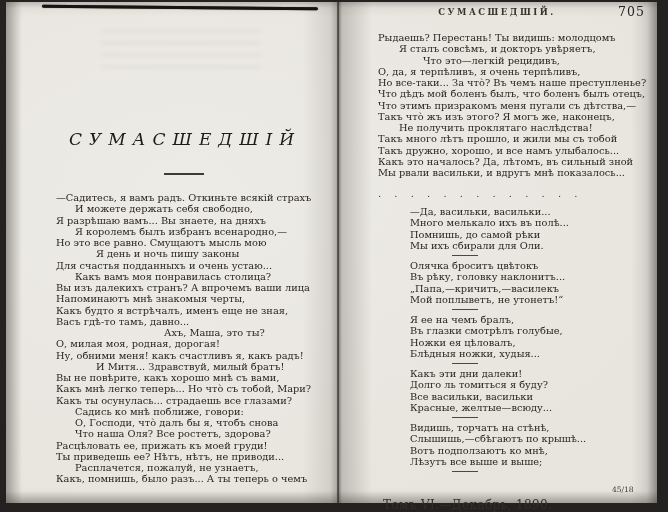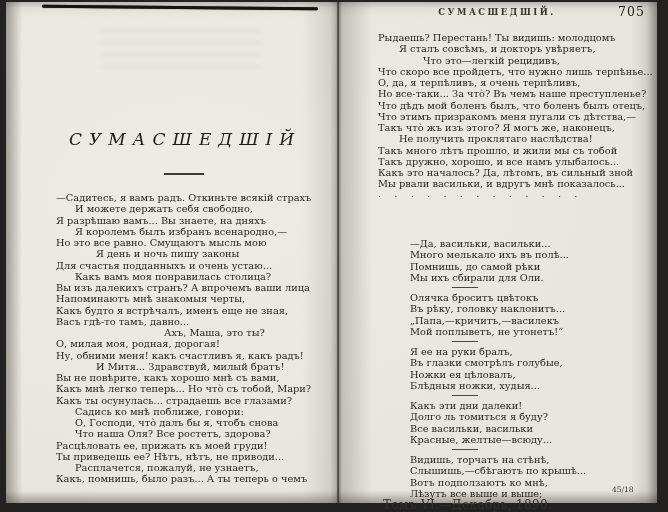--- a/index.html
+++ b/index.html
@@ -49,21 +49,21 @@
   .lp-poem{position:absolute;left:50px;top:190px;z-index:2;}
 
   .rp-header{
     position:absolute;left:336px;top:5px;width:310px;z-index:2;
     text-align:center;font-size:8.5px;letter-spacing:2.5px;color:#36332c;font-weight:bold;
   }
   .rp-pagenum{position:absolute;left:612px;top:2px;z-index:2;font-size:12.5px;letter-spacing:1px;color:#26231d;}
   .rp-part1{position:absolute;left:372px;top:30px;z-index:2;}
   .rp-dots{position:absolute;left:372px;top:186px;width:268px;z-index:2;
     font-size:10px;letter-spacing:5px;color:#3a362e;white-space:nowrap;overflow:hidden;}
-  .rp-quatrains{position:absolute;left:404px;top:204px;z-index:2;margin-top:32px;}
+  .rp-quatrains{position:absolute;left:404px;top:204px;z-index:2;}
   .sdiv{width:26px;height:1px;background:#4d483f;margin:4px 0 4px 42px;}
   .rp-footer-left{position:absolute;left:377px;top:496px;z-index:2;font-size:12px;letter-spacing:.4px;color:#32302a;}
   .rp-footer-right{position:absolute;left:606px;top:483px;z-index:2;font-size:7.5px;color:#3a372f;}
 </style>
 </head>
 <body>
 
 <div class="pages">
 
   <div class="ink-line"></div>
@@ -100,21 +100,20 @@
     <div class="l">Какъ, помнишь, было разъ... А ты теперь о чемъ</div>
   </div>
 
   <div class="rp-header">СУМАСШЕДШІЙ.</div>
   <div class="rp-pagenum">705</div>
 
   <div class="rp-part1">
     <div class="l">Рыдаешь? Перестань! Ты видишь: молодцомъ</div>
     <div class="l ri1">Я сталъ совсѣмъ, и докторъ увѣряетъ,</div>
     <div class="l ri2">Что это—легкій рецидивъ,</div>
-    <div class="l">Что скоро все пройдетъ, что нужно лишь терпѣнье...</div>
     <div class="l">О, да, я терпѣливъ, я очень терпѣливъ,</div>
     <div class="l">Но все-таки... За что̀? Въ чемъ наше преступленье?</div>
     <div class="l">Что дѣдъ мой боленъ былъ, что боленъ былъ отецъ,</div>
     <div class="l">Что этимъ призракомъ меня пугали съ дѣтства,—</div>
     <div class="l">Такъ что̀ жъ изъ этого? Я могъ же, наконецъ,</div>
     <div class="l ri1">Не получить проклятаго наслѣдства!</div>
     <div class="l">Такъ много лѣтъ прошло, и жили мы съ тобой</div>
     <div class="l">Такъ дружно, хорошо, и все намъ улыбалось...</div>
     <div class="l">Какъ это началось? Да, лѣтомъ, въ сильный зной</div>
     <div class="l">Мы рвали васильки, и вдругъ мнѣ показалось...</div>
@@ -131,21 +130,21 @@
     </div>
     <div class="sdiv"></div>
     <div>
       <div class="l">Олячка броситъ цвѣтокъ</div>
       <div class="l">Въ рѣку, головку наклонитъ...</div>
       <div class="l">„Папа,—кричитъ,—василекъ</div>
       <div class="l">Мой поплыветъ, не утонетъ!“</div>
     </div>
     <div class="sdiv"></div>
     <div>
-      <div class="l">Я ее на руки бралъ,</div>
+      <div class="l">Я ее на чемъ бралъ,</div>
       <div class="l">Въ глазки смотрѣлъ голубые,</div>
       <div class="l">Ножки ея цѣловалъ,</div>
       <div class="l">Блѣдныя ножки, худыя...</div>
     </div>
     <div class="sdiv"></div>
     <div>
       <div class="l">Какъ эти дни далеки!</div>
       <div class="l">Долго ль томиться я буду?</div>
       <div class="l">Все васильки, васильки</div>
       <div class="l">Красные, желтые—всюду...</div>

